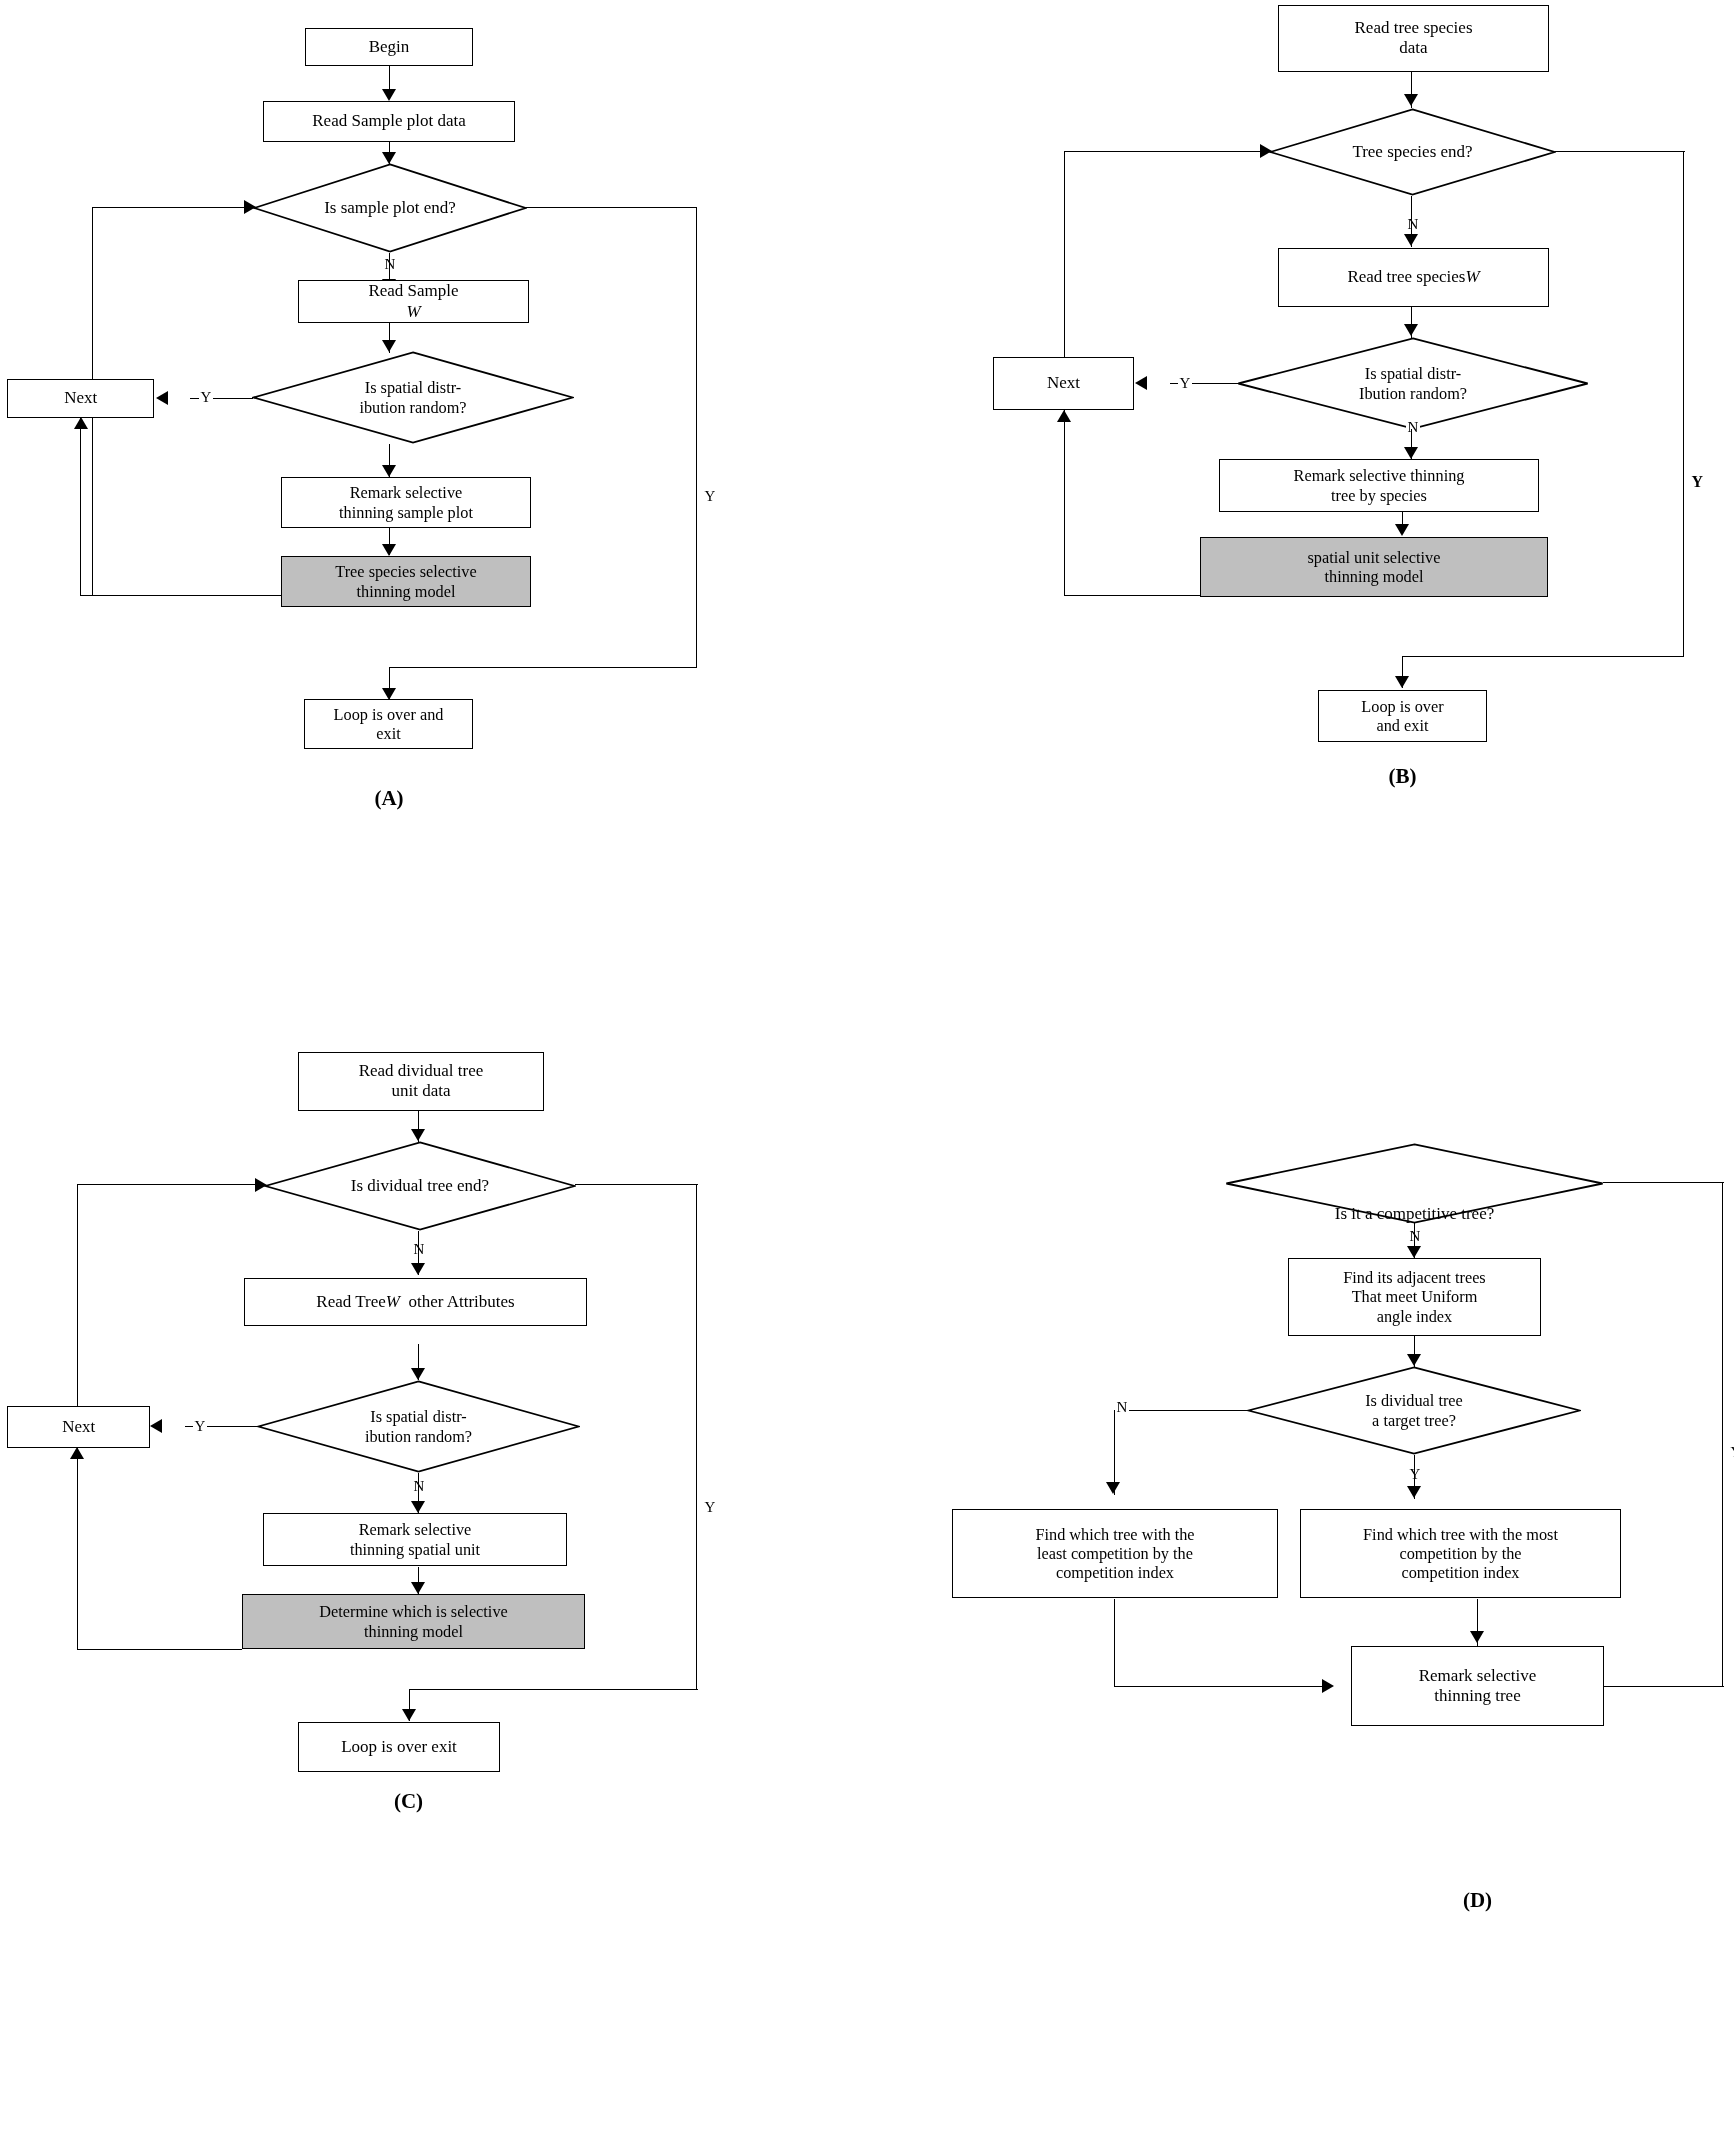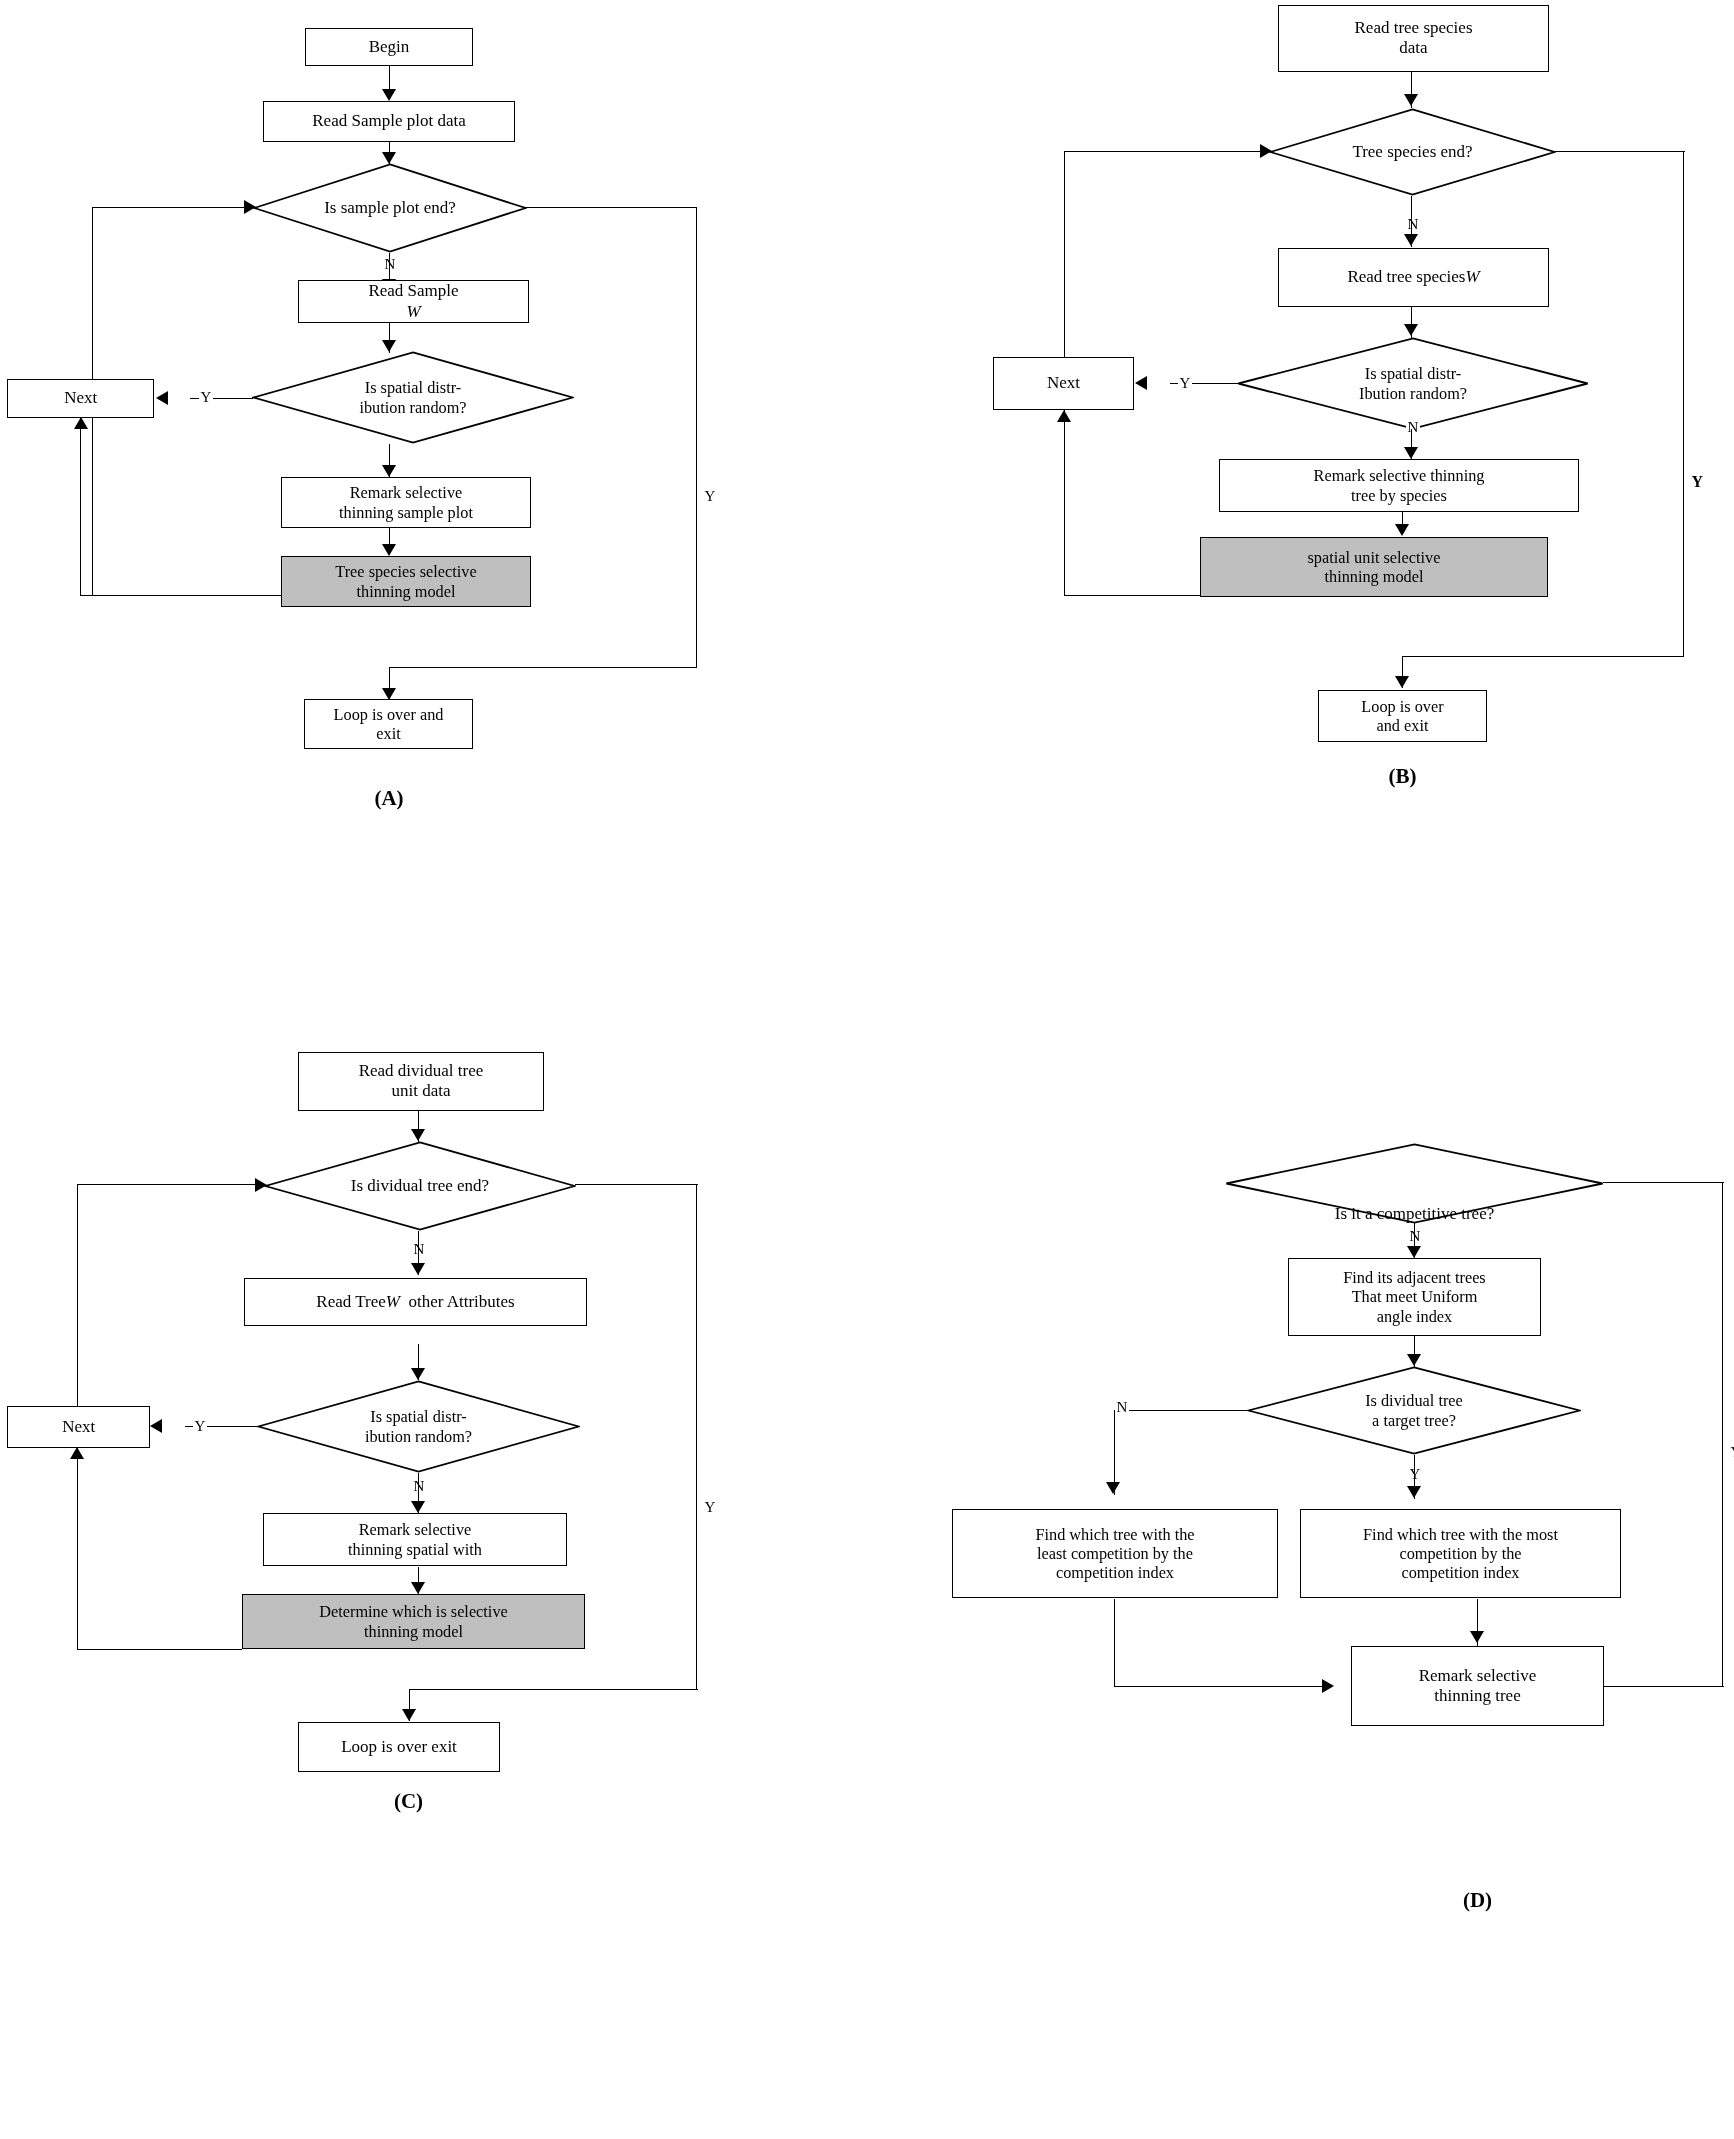--- a/index.html
+++ b/index.html
@@ -184,21 +184,21 @@
   <div class="elabel" style="left:207px;top:376px;">Y</div>
   <div class="arr arr-l" style="left:164px;top:376px;"></div>
   <div class="node rect" style="left:22px;top:357px;width:141px;height:53px;font-size:17px;">Next</div>
   <div class="arr arr-u" style="left:86px;top:410px;"></div>
   <div class="ln lnv" style="left:93px;top:410px;height:185px;"></div>
 
   <div class="elabel" style="left:435px;top:420px;">N</div>
   <div class="ln lnv" style="left:440px;top:429px;height:31px;"></div>
   <div class="arr arr-d" style="left:433px;top:447px;"></div>
 
-  <div class="node rect" style="left:248px;top:459px;width:360px;height:53px;font-size:16.3px;">
+  <div class="node rect" style="left:248px;top:459px;width:320px;height:53px;font-size:16.3px;">
     <span>
       <span>Remark selective thinning</span><br>
       <span>tree by species</span>
     </span>
   </div>
   <div class="ln lnv" style="left:431px;top:512px;height:22px;"></div>
   <div class="arr arr-d" style="left:424px;top:524px;"></div>
 
   <div class="node rect shaded" style="left:229px;top:537px;width:348px;height:60px;font-size:16.3px;">
     <span>
@@ -276,21 +276,21 @@
   <div class="arr arr-u" style="left:70px;top:408px;"></div>
   <div class="ln lnv" style="left:77px;top:408px;height:203px;"></div>
 
   <div class="elabel" style="left:412px;top:440px;">N</div>
   <div class="ln lnv" style="left:418px;top:434px;height:41px;"></div>
   <div class="arr arr-d" style="left:411px;top:462px;"></div>
 
   <div class="node rect" style="left:263px;top:474px;width:304px;height:53px;font-size:16.3px;">
     <span>
       <span>Remark selective</span><br>
-      <span>thinning spatial with</span>
+      <span>thinning spatial unit</span>
     </span>
   </div>
   <div class="ln lnv" style="left:418px;top:528px;height:27px;"></div>
   <div class="arr arr-d" style="left:411px;top:543px;"></div>
 
   <div class="node rect shaded" style="left:242px;top:555px;width:343px;height:55px;font-size:16.3px;">
     <span>
       <span>Determine which is selective</span><br>
       <span>thinning model</span>
     </span>

